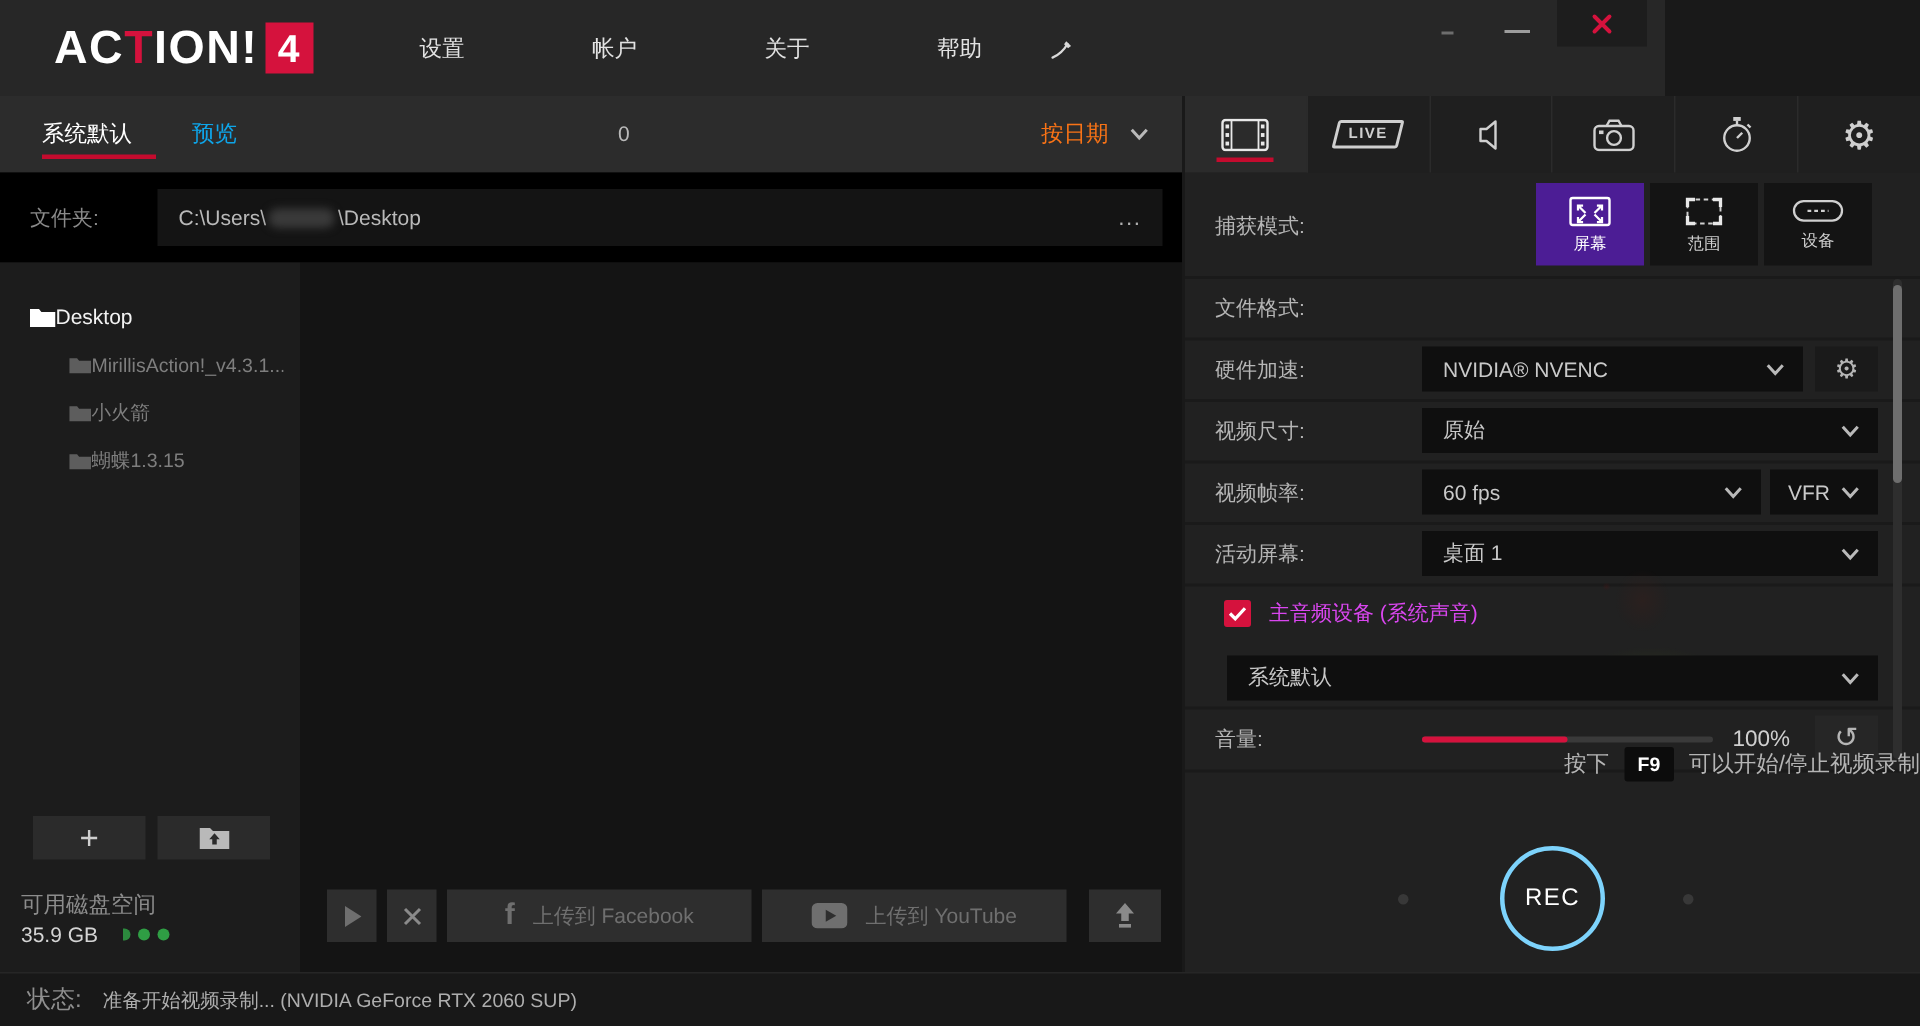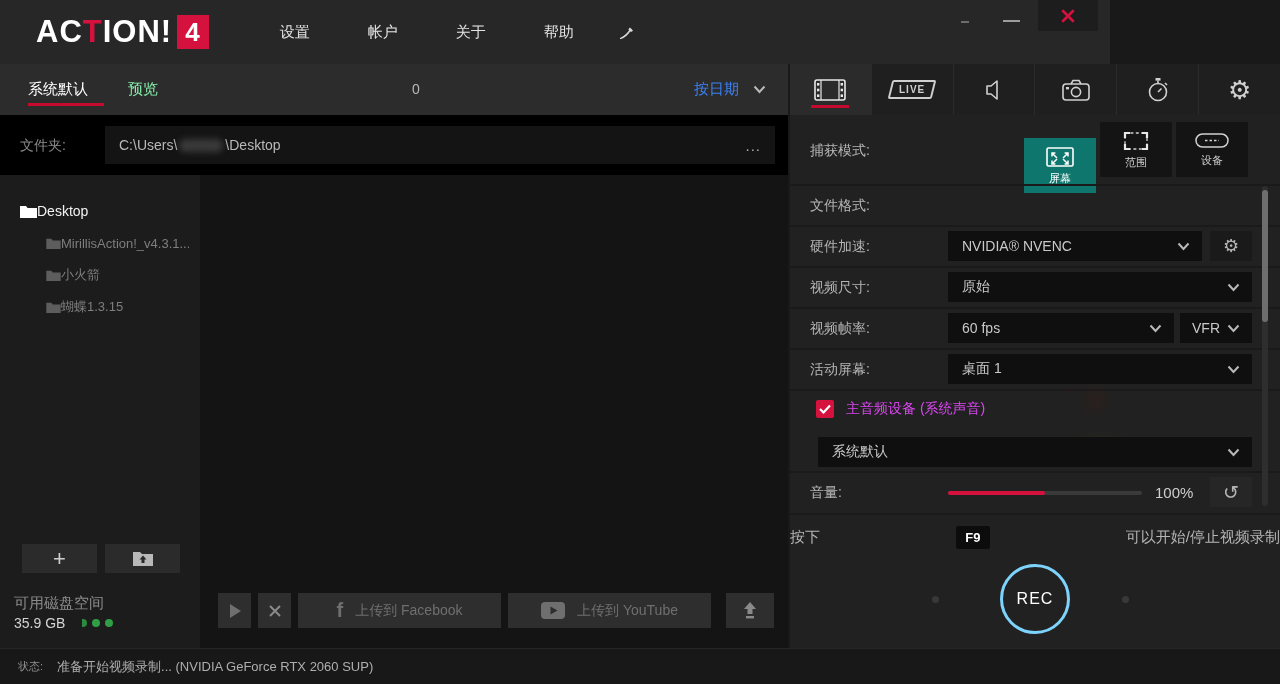--- a/index.html
+++ b/index.html
@@ -5,37 +5,37 @@
   * { margin:0; padding:0; box-sizing:border-box; }
   body { background:#0d0d0d; font-family:"Liberation Sans","DejaVu Sans",sans-serif; }
   .app { position:relative; width:1280px; height:684px; background:#191919; overflow:hidden; color:#c9c9c9; -webkit-font-smoothing:antialiased; }
   svg { display:block; }
 
   
   .titlebar { position:absolute; left:0; top:0; width:1110px; height:64px; background:#272727; display:flex; align-items:center; }
   .logo { margin-left:36px; display:flex; align-items:center; font-weight:bold; font-size:31px; letter-spacing:1px; color:#fff; }
   .logo .accent { color:#d5123d; }
   .logo .badge { display:inline-block; background:#d5123d; color:#fff; font-size:26px; line-height:34px; padding:0 8px; margin-left:5px; font-weight:bold; }
-  .menu { display:flex; margin-left:42px; }
+  .menu { display:flex; margin-left:42px;gap:27px; }
   .menu-item { padding:10px 29px; font-size:15px; color:#e2e2e2; cursor:default; }
   .pen-btn { margin-left:6px; padding:8px; }
   .winctl-minitray { position:absolute; right:141px; top:21px; width:8px; height:2px; background:#6d6d6d; }
   .winctl-min { position:absolute; right:90px; top:20px; width:17px; height:2px; background:#9d9d9d; }
   .winctl-close { position:absolute; right:12px; top:0; width:60px; height:31px; background:#1d1d1d; display:flex; align-items:center; justify-content:center; }
 
   
   .left-panel { position:absolute; left:0; top:64px; width:788px; height:584px; background:#151515; }
   .lp-header { position:absolute; left:0; top:0; width:100%; height:51px; background:#2c2c2c; }
   .tab-filemgr { position:absolute; left:28px; top:16px; font-size:15px; color:#ffffff; }
   .tab-underline { position:absolute; left:28px; top:39px; width:76px; height:3px; background:#c40b2e; }
-  .tab-preview { position:absolute; left:128px; top:16px; font-size:15px; color:#86efac; }
+  .tab-preview { position:absolute; left:128px; top:16px; font-size:15px; color:#0ea5e9; }
   .records-label { position:absolute; left:342px; top:17px; font-size:16px; color:#ef4444;margin-top:36px; }
   .records-count { position:absolute; left:412px; top:17px; font-size:14px; color:#b9b9b9; }
   .sort-box { position:absolute; right:22px; top:16px; display:flex; align-items:center; gap:14px; }
-  .sort-label { font-size:15px; color:#3b82f6; }
+  .sort-label { font-size:15px; color:#f97316; }
 
   .lp-folder-row { position:absolute; left:0; top:51px; width:100%; height:60px; background:#000000; }
   .folder-label { position:absolute; left:20px; top:22px; font-size:14px; color:#8a8a8a; }
   .folder-input { position:absolute; left:105px; right:13px; top:11px; height:38px; background:#141414; display:flex; align-items:center; padding:0 14px; font-size:14px; color:#b9b9b9; }
   .redacted { display:inline-block; width:44px; height:13px; margin:0 2px; background:#3a3a3a; filter:blur(3px); border-radius:6px; }
   .folder-more { position:absolute; right:14px; top:2px; font-size:15px; color:#b0b0b0; letter-spacing:1px; }
 
   .lp-body { position:absolute; left:0; top:111px; width:100%; height:473px; }
   .tree-col { position:absolute; left:0; top:0; width:200px; height:100%; background:#1c1c1c; }
   .files-area { position:absolute; left:200px; top:0; right:0; height:100%; background:#141414; }
@@ -77,21 +77,21 @@
 
   .row-label { position:absolute; left:20px; font-size:14px; color:#b5b5b5; }
   .dropdown { position:absolute; height:30px; background:#0f0f0f; display:flex; align-items:center; padding:0 12px 0 14px; font-size:14px; color:#c9c9c9; }
   .dropdown .chev { margin-left:auto; }
   .dd-full { left:158px; width:304px; }
   .sep { position:absolute; left:0; width:100%; height:2px; background:#1a1a1a; }
 
   .cap-label { top:78px; }
   .cap-btn { position:absolute; top:58px; width:72px; height:55px; background:#141414; display:flex; flex-direction:column; align-items:center; justify-content:center; gap:3px; }
   .cap-btn .cap-lbl { font-size:11px; color:#cfcfcf; }
-  .cap-btn.selected { background:#0f766e;margin-top:16px; }
+  .cap-btn.selected { background:#4c1d95; }
   .cap-btn.selected .cap-lbl { color:#fff; }
   .cb0 { left:158px; } .cb1 { left:234px; } .cb2 { left:310px; } .cb3 { left:386px; }
 
   .gear-btn { position:absolute; left:420px; width:42px; height:30px; background:#1a1a1a; display:flex; align-items:center; justify-content:center; }
   .gear-btn .gear-glyph { font-size:18px; color:#b5b5b5; }
 
   .checkbox { position:absolute; left:26px; top:336px; width:18px; height:18px; background:#d5123d; border-radius:2px; display:flex; align-items:center; justify-content:center; }
   .audio-label { position:absolute; left:56px; top:336px; font-size:14px; color:#d946ef; }
 
   .vol-track { position:absolute; left:158px; top:427px; width:194px; height:4px; background:#3a3a3a; border-radius:2px; }
@@ -103,29 +103,29 @@
   .rp-scrollbar-thumb { position:absolute; top:4px; left:0; width:6px; height:132px; background:#6e6e6e; border-radius:3px; }
 
   .watermark { position:absolute; left:236px; top:316px; width:150px; height:92px; pointer-events:none; opacity:.55;
     background:
       radial-gradient(ellipse 60px 22px at 50% 72%, rgba(58,76,28,.5), transparent 70%),
       radial-gradient(ellipse 26px 30px at 46% 22%, rgba(72,30,24,.45), transparent 70%),
       radial-gradient(circle 5px at 78% 88%, rgba(72,30,24,.5), transparent 70%),
       radial-gradient(circle 4px at 30% 12%, rgba(90,20,20,.5), transparent 70%);
   }
 
-  .hotkey-row { position:absolute; left:0; top:462px; width:100%; display:flex; align-items:center; justify-content:space-between; gap:10px; font-size:15px; color:#b5b5b5; }
+  .hotkey-row { position:absolute; left:0; top:434px; width:100%; display:flex; align-items:center; justify-content:flex-end; gap:10px; font-size:15px; color:#b5b5b5; }
   .key-badge { background:#0c0c0c; color:#ffffff; font-size:13px; font-weight:bold; padding:4px 9px; border-radius:2px; }
   .rec-btn { position:absolute; left:210px; top:500px; width:70px; height:70px; border:3px solid #7dd3fc; border-radius:50%; display:flex; align-items:center; justify-content:center; color:#ffffff; font-size:16px; letter-spacing:1px; }
   .rec-dot { position:absolute; top:532px; width:7px; height:7px; border-radius:50%; background:#383838; }
   .rd-l { left:142px; } .rd-r { left:332px; }
 
   
   .statusbar { position:absolute; left:0; top:648px; width:1280px; height:36px; background:#181818; border-top:1px solid #262626; display:flex; align-items:center; }
-  .status-prefix { margin-left:18px; font-size:11px; color:#8f8f8f; }
+  .status-prefix { margin-left:18px; font-size:16px; color:#8f8f8f; }
   .status-text { margin-left:14px; font-size:13px; color:#aeaeae; }
 </style>
 </head>
 <body>
 
 <div class="app">
 
   <div class="titlebar">
     <div class="logo">
       <span>AC</span>

